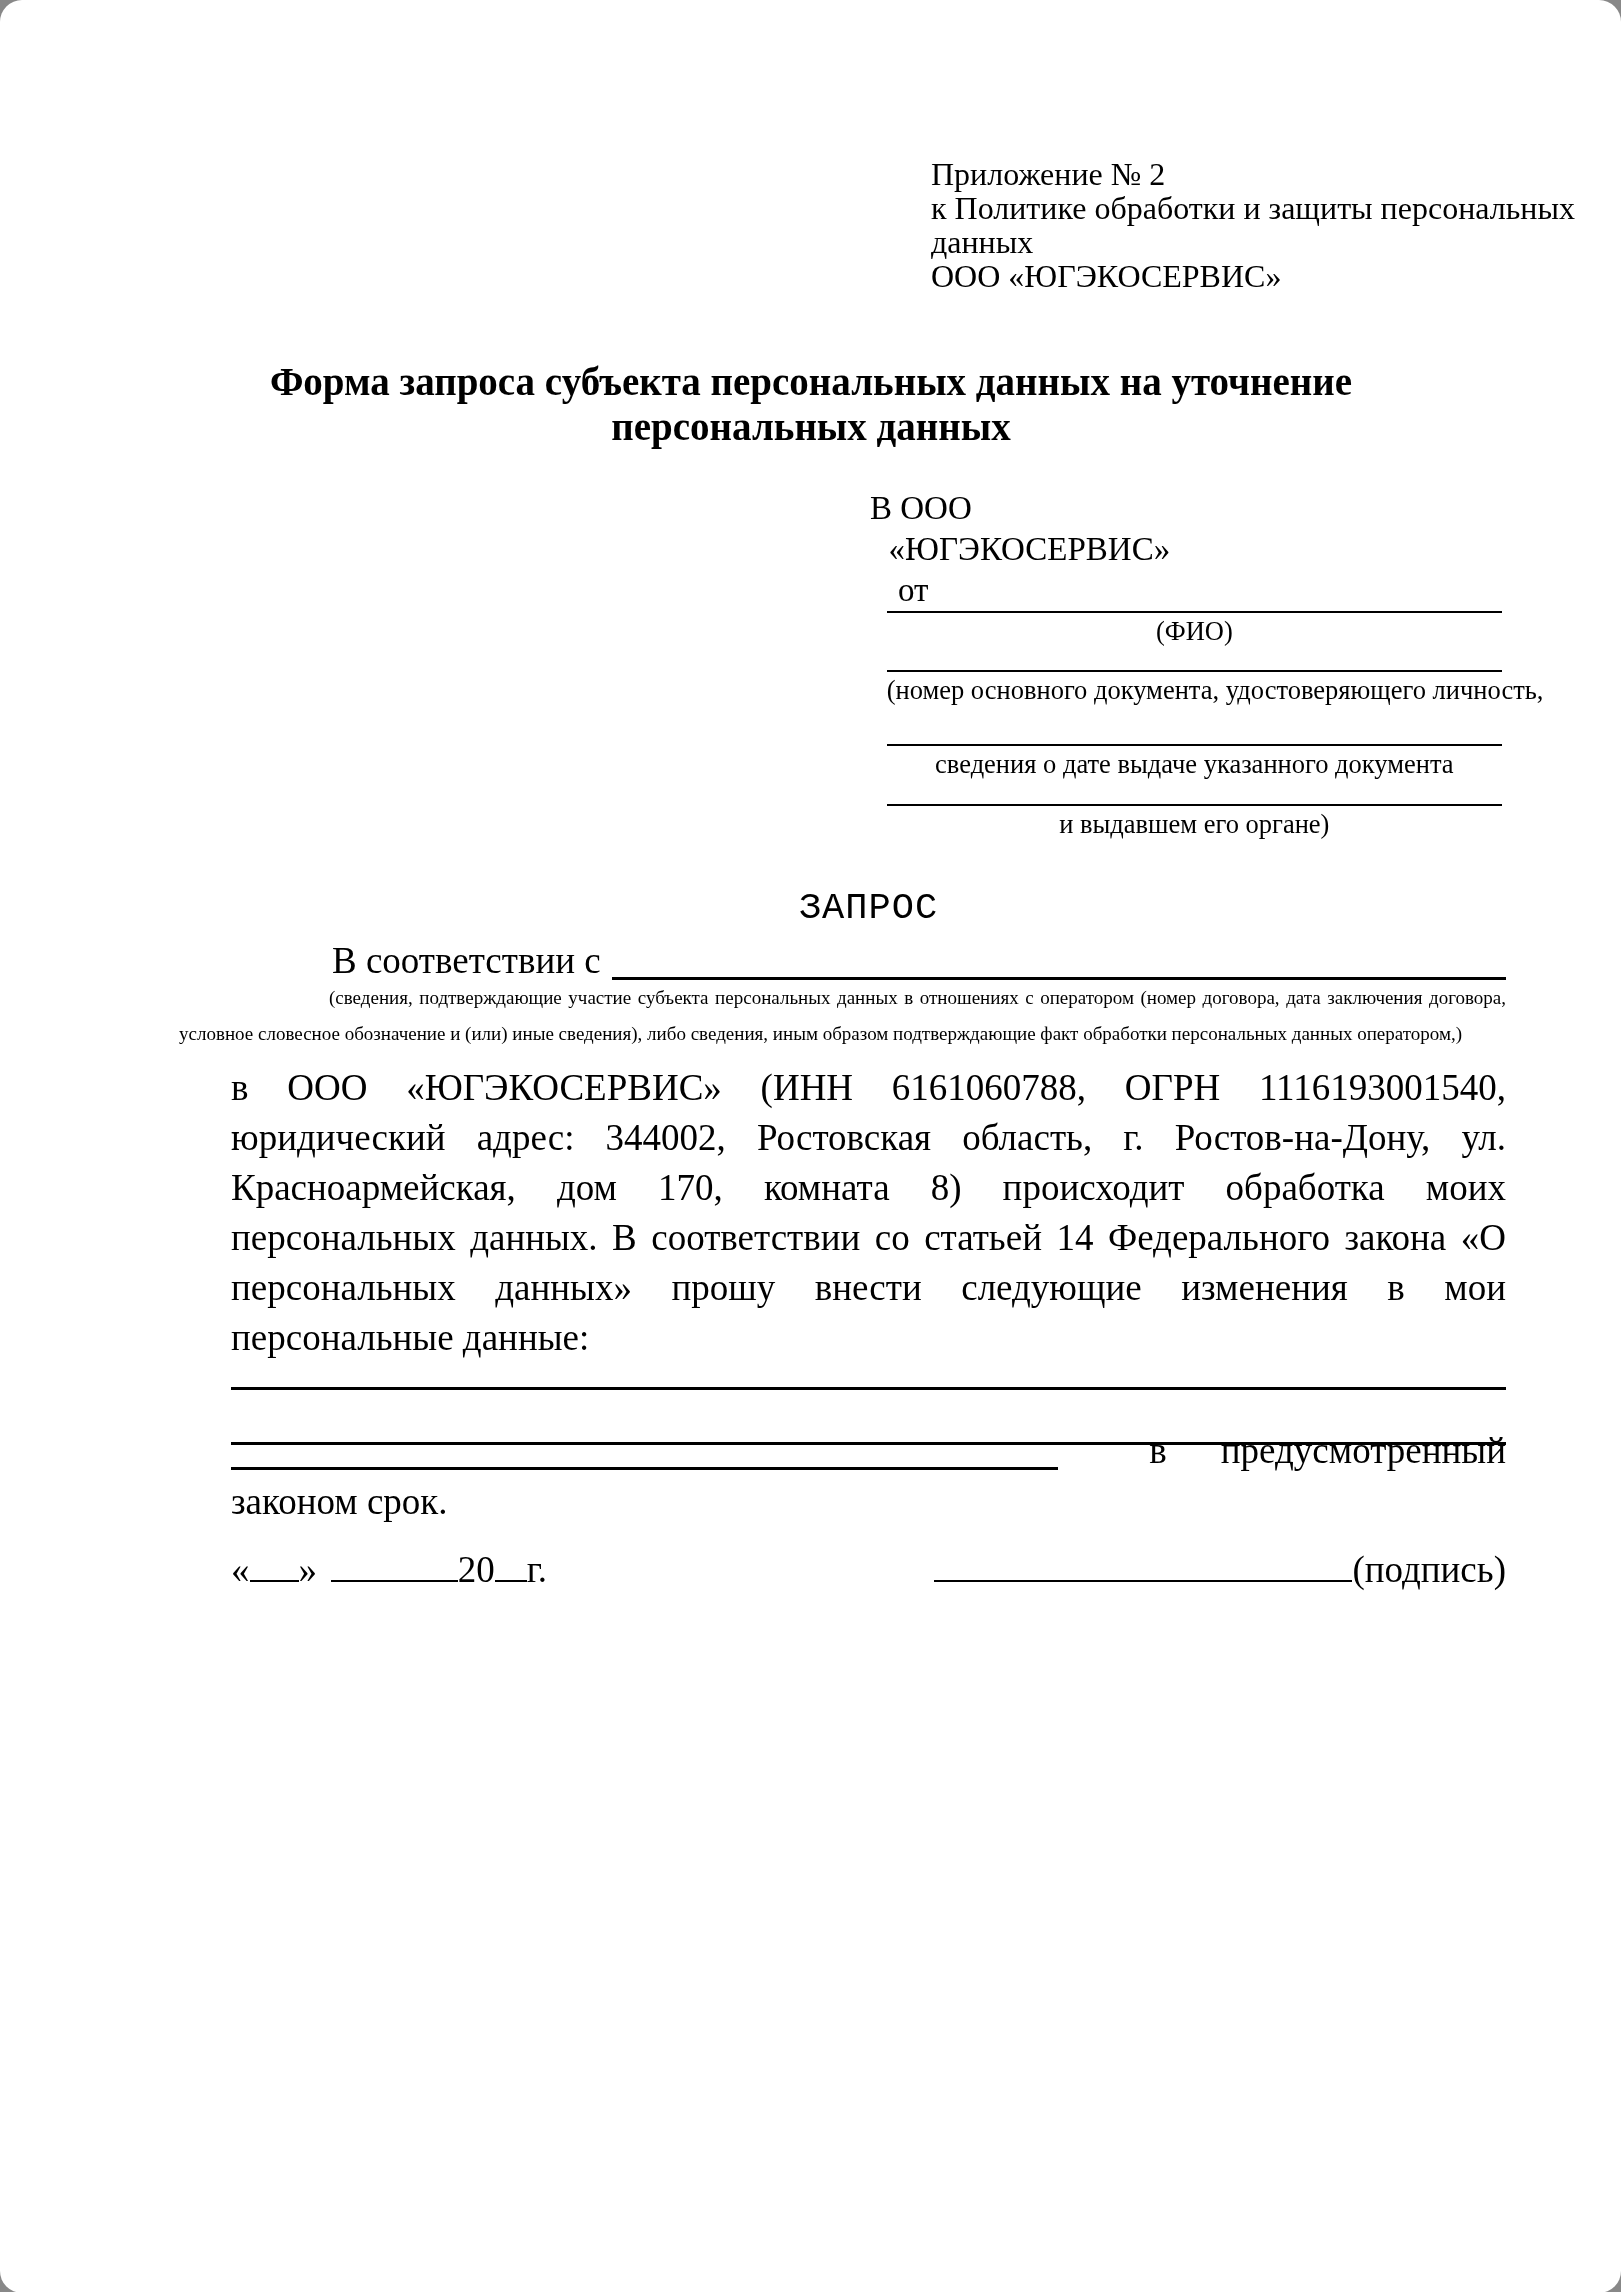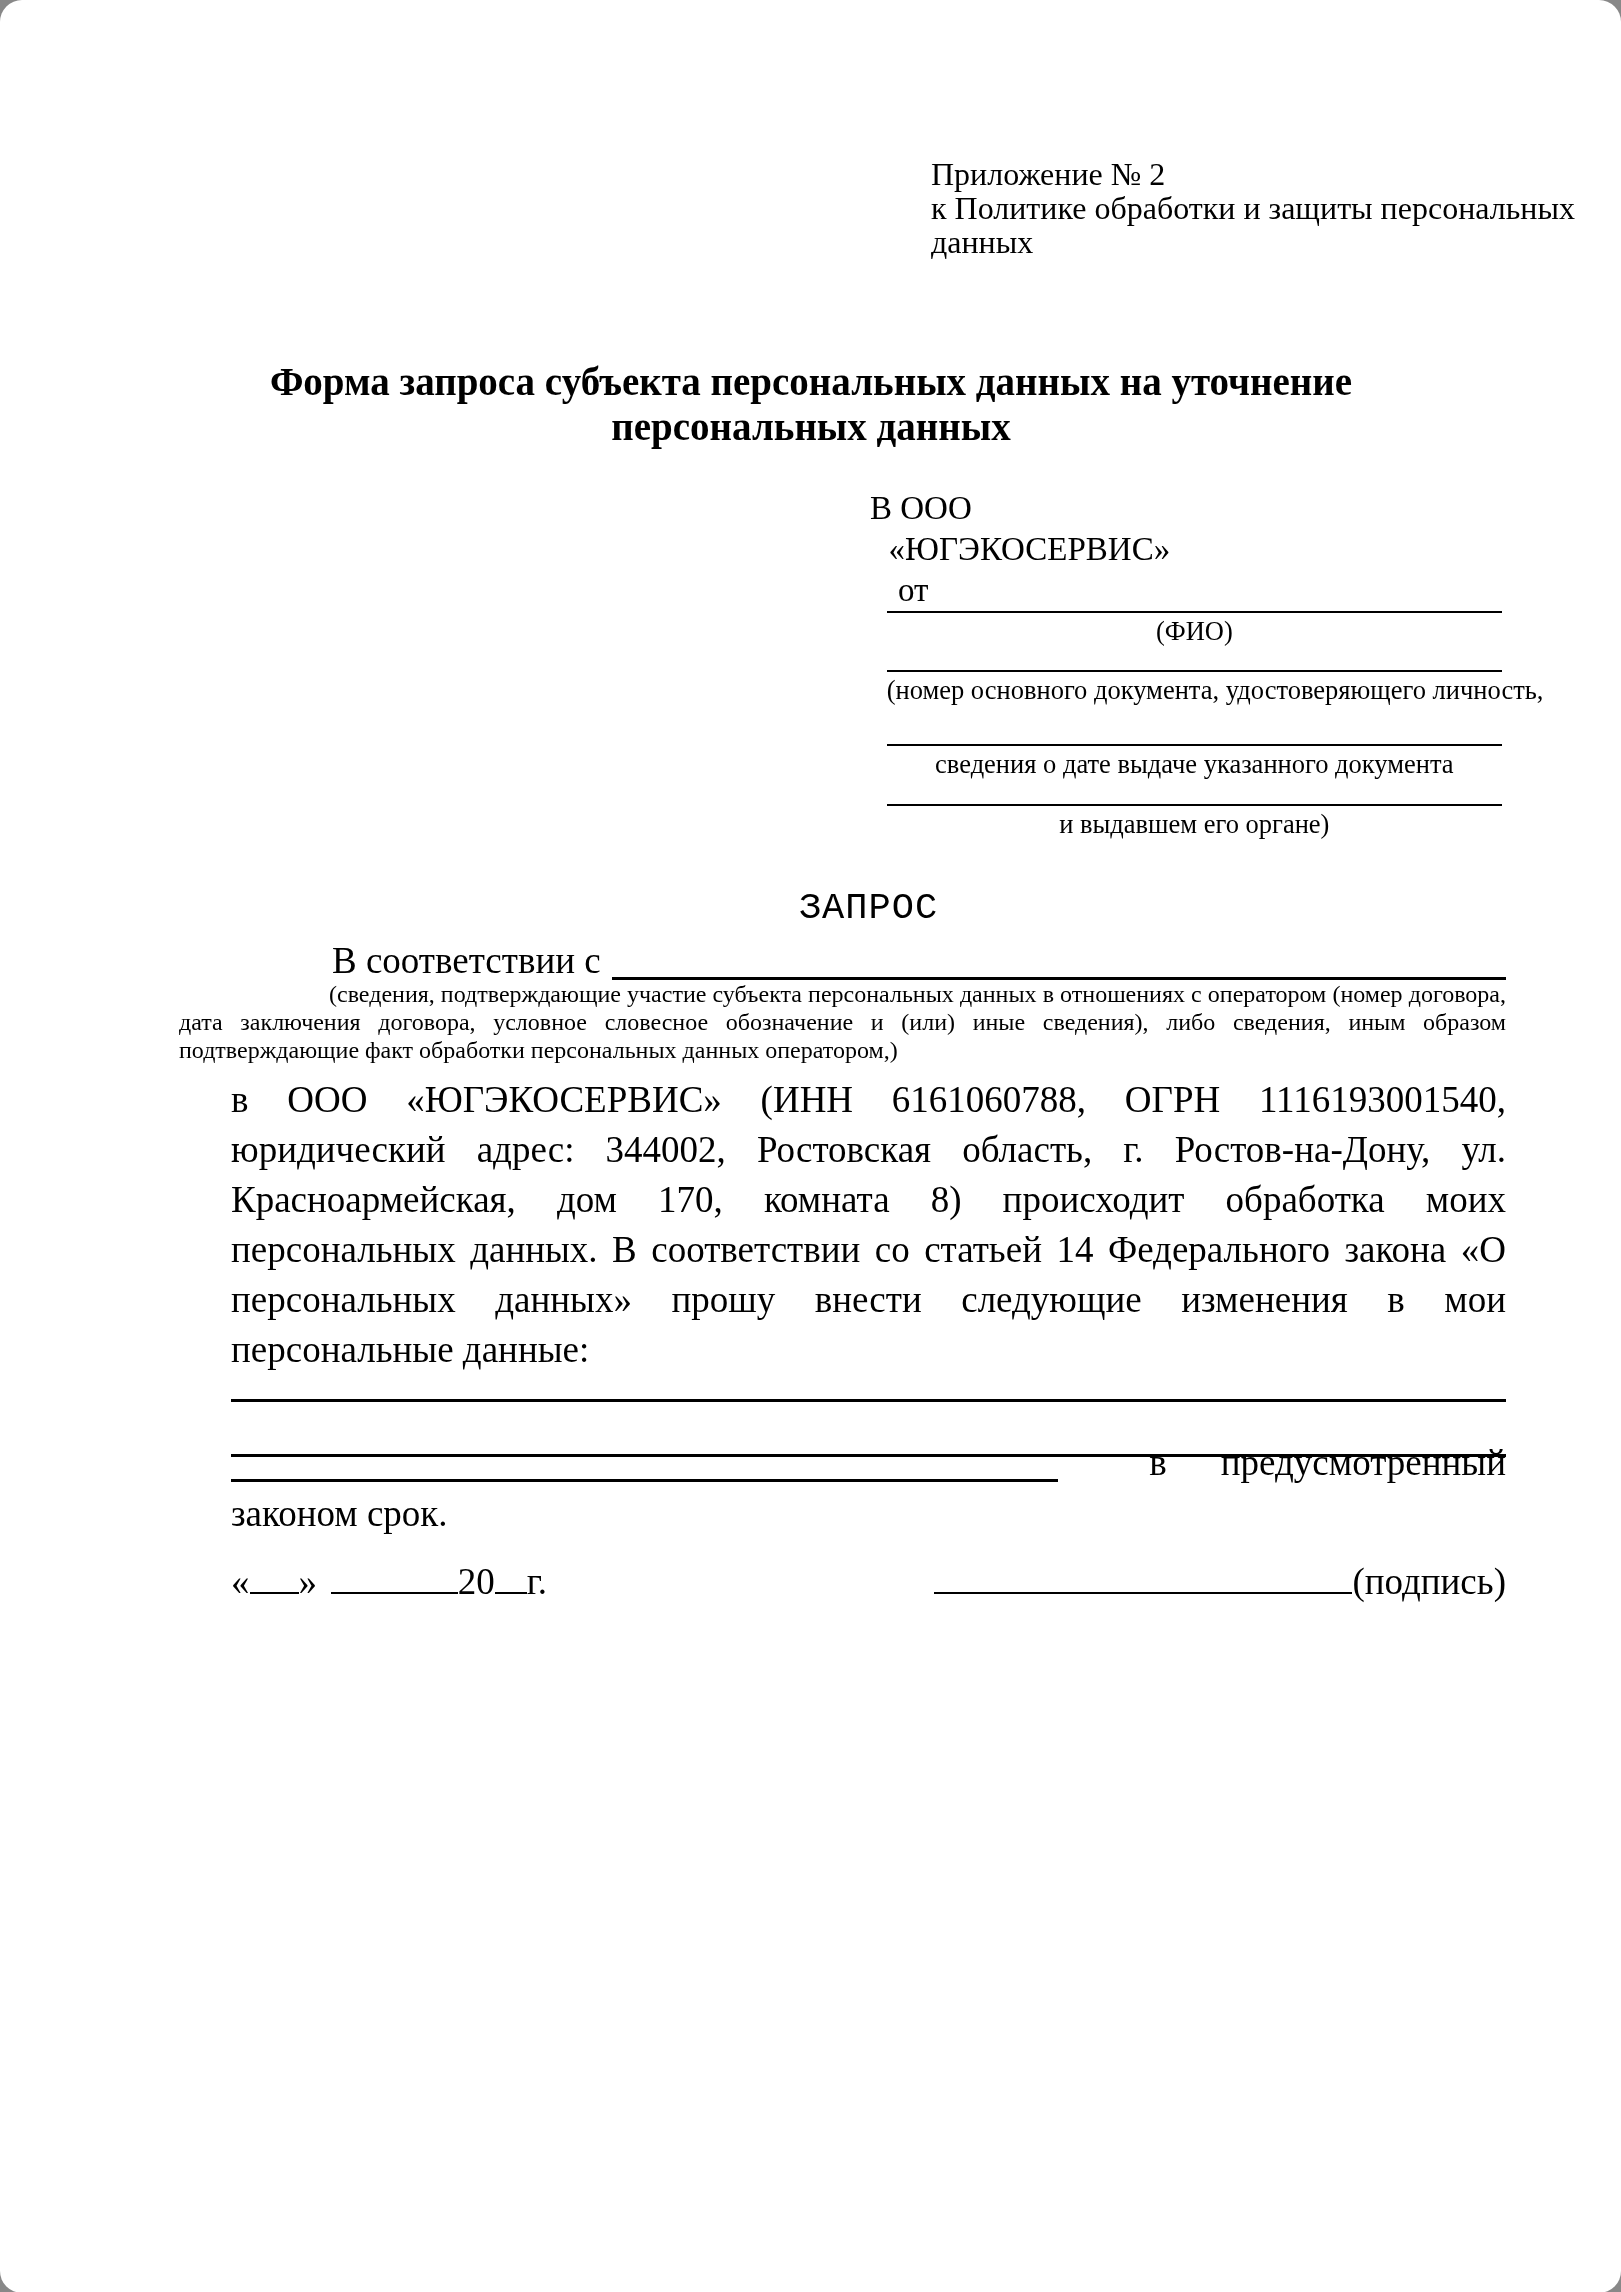--- a/index.html
+++ b/index.html
@@ -94,22 +94,22 @@
   }
   .intro-line .lbl { margin-left: 101px; white-space: nowrap; padding-right: 11.8px; }
   .intro-line .fill {
     flex: 1 1 auto;
     border-bottom: 3.9px solid #000;
     height: 33px;
   }
 
   .footnote {
     margin-top: 0;
-    font-size: 24px;
-    line-height: 28px;
+    font-size: 19px;
+    line-height: 36px;
     text-align: justify;
     text-indent: 150px;
   }
 
   .body-par {
     margin-top: 11px;
     text-align: justify;
     line-height: 50px;
   }
 
@@ -159,20 +159,21 @@
 </style>
 </head>
 <body>
 
 <div class="page">
 
   <div class="appendix-header">
     <div>Приложение № 2</div>
     <div>к Политике обработки и защиты персональных</div>
     <div>данных</div>
+    <div>ООО «ЮГЭКОСЕРВИС»</div>
   </div>
 
   <div class="doc-title">Форма запроса субъекта персональных данных на уточнение персональных данных</div>
 
   <div class="addressee">
     <div>В ООО</div>
     <div class="org">«ЮГЭКОСЕРВИС»</div>
     <div class="from">от</div>
     <div class="a-blank"></div>
     <div class="a-caption">(ФИО)</div>

